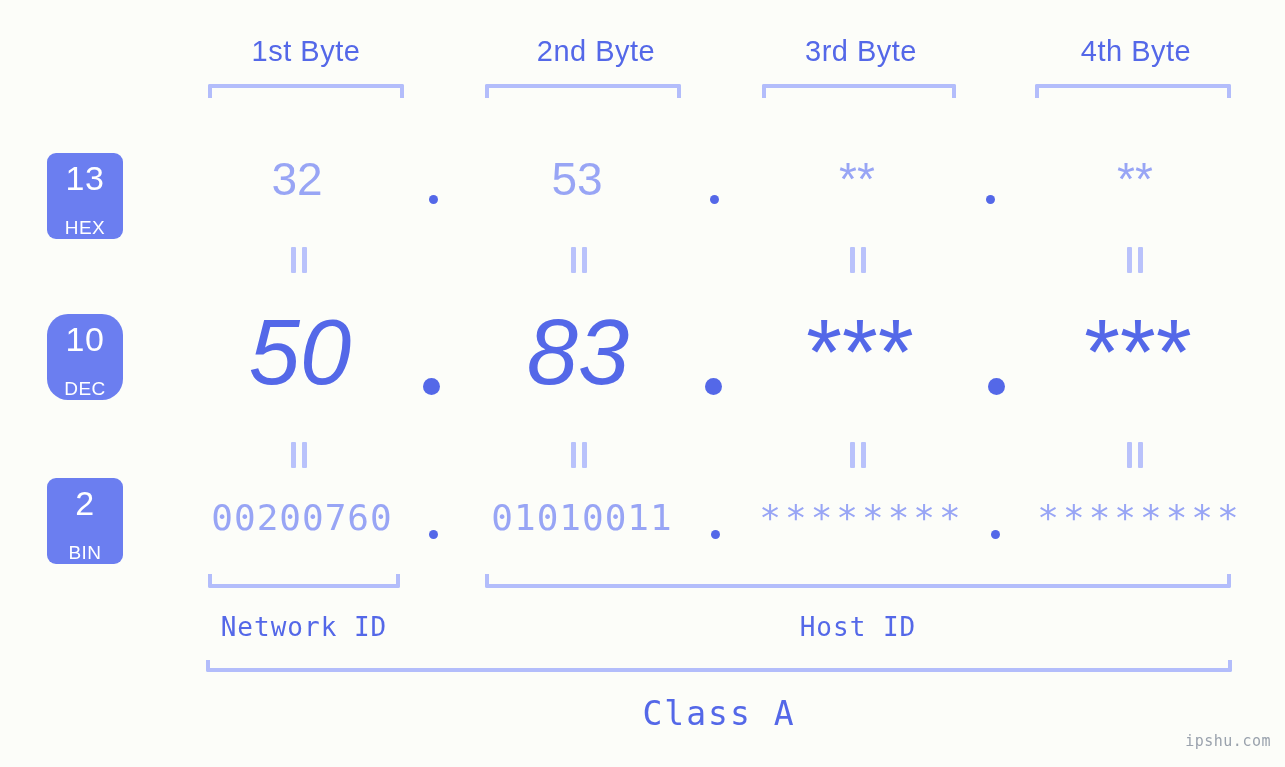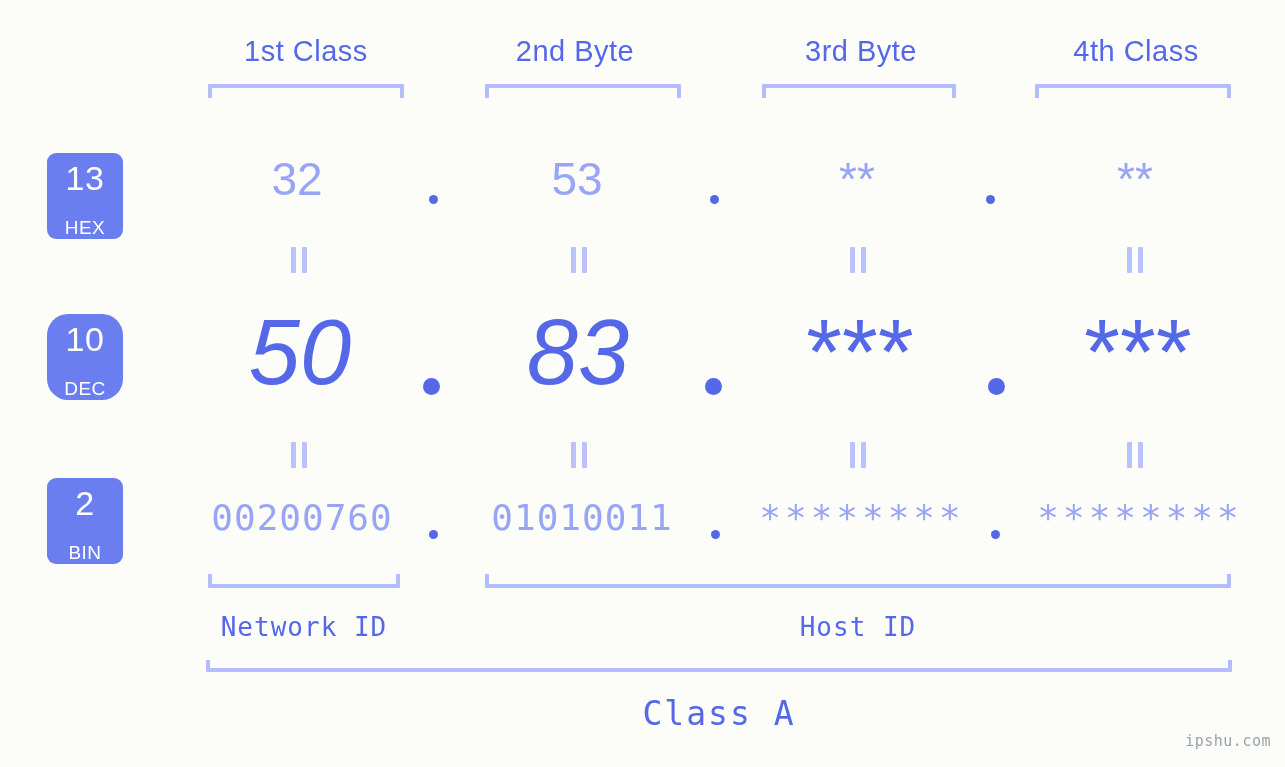--- a/index.html
+++ b/index.html
@@ -168,24 +168,24 @@
     color: #9aa2ad;
     font-family: "DejaVu Sans Mono", monospace;
     letter-spacing: 0.5px;
   }
 </style>
 </head>
 <body>
 
 <div class="stage">
 
-  <div class="byte-header" style="left:207px;width:198px;">1st Class</div>
-  <div class="byte-header" style="left:476px;width:198px;">2nd Byte</div>
+  <div class="byte-header" style="left:207px;width:198px;">1st Byte</div>
+  <div class="byte-header" style="left:497px;width:198px;">2nd Byte</div>
   <div class="byte-header" style="left:762px;width:198px;">3rd Byte</div>
-  <div class="byte-header" style="left:1037px;width:198px;">4th Class</div>
+  <div class="byte-header" style="left:1037px;width:198px;">4th Byte</div>
 
   <div class="bracket-down" style="left:208px;top:84px;width:196px;"></div>
   <div class="bracket-down" style="left:485px;top:84px;width:196px;"></div>
   <div class="bracket-down" style="left:762px;top:84px;width:194px;"></div>
   <div class="bracket-down" style="left:1035px;top:84px;width:196px;"></div>
 
   <div class="badge" style="top:153px;height:86px;">
     <span class="num">13</span>
     <span class="word">HEX</span>
   </div>

